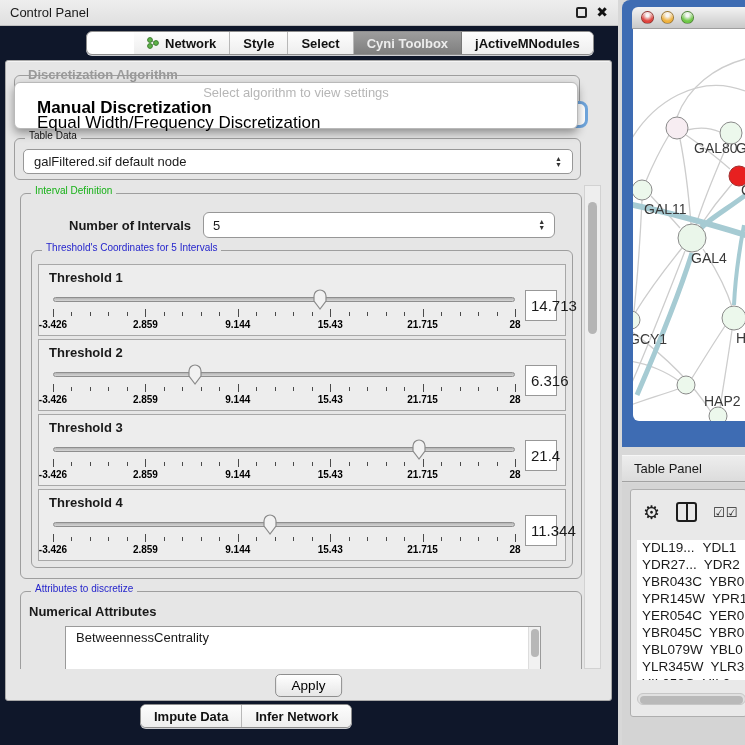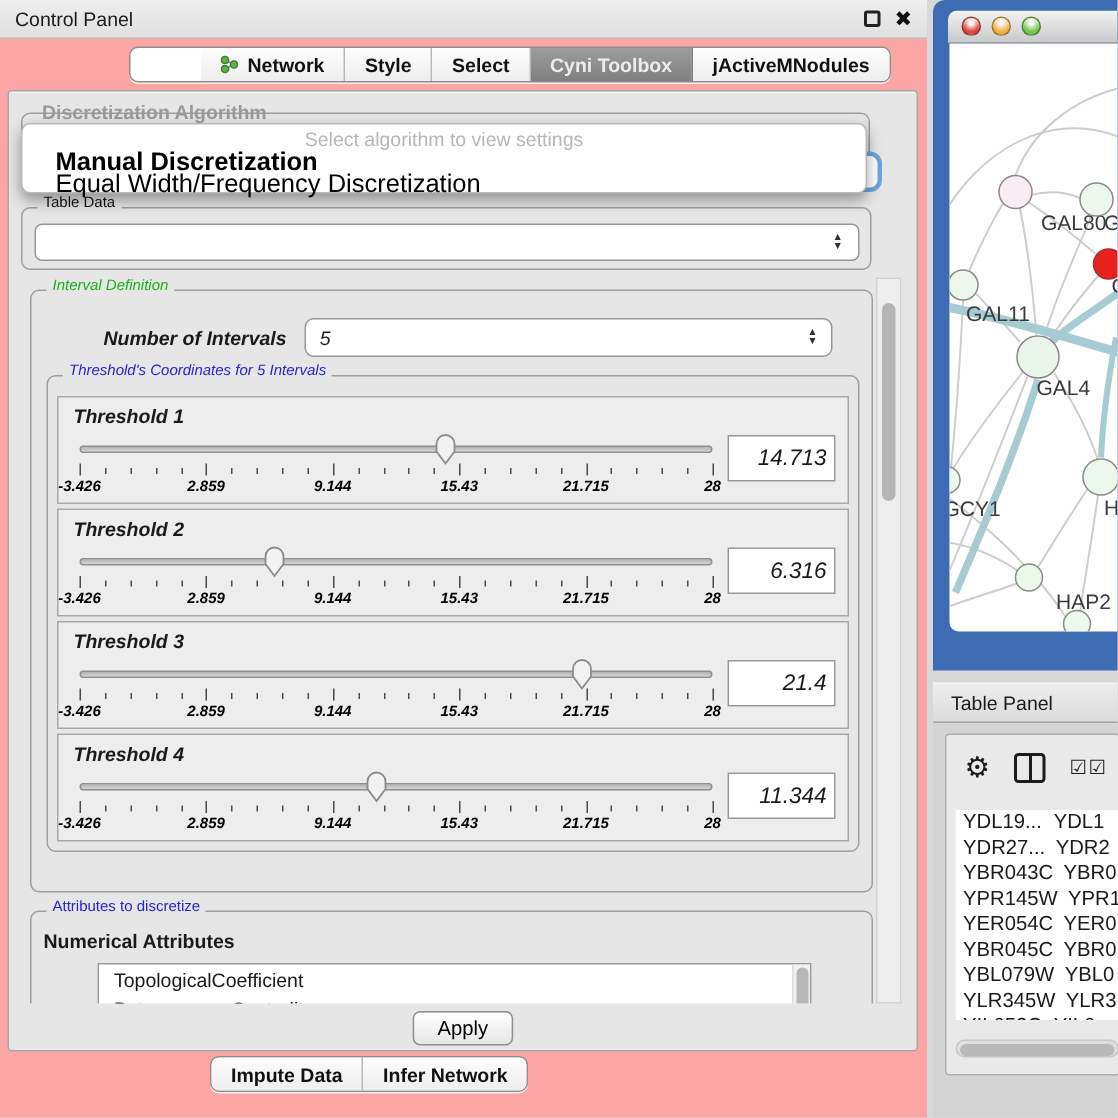--- a/index.html
+++ b/index.html
@@ -1,20 +1,20 @@
 <!DOCTYPE html>
 <html><head>
 <meta charset="utf-8">
 <style>
   * { margin:0; padding:0; box-sizing:border-box; }
   html,body { width:745px; height:745px; overflow:hidden; background:#d8d8d8;
     font-family:"Liberation Sans","DejaVu Sans",sans-serif; font-size:13px; color:#1a1a1a; }
 
   
-  .cp { position:absolute; left:0; top:0; width:618px; height:745px; background:#fca5a5; }
+  .cp { position:absolute; left:0; top:0; width:618px; height:745px; background:#0f172a; }
   .cp-titlebar { position:absolute; left:0; top:0; width:100%; height:26px;
     background:linear-gradient(#eeeeee,#e0e0e0); border-bottom:1px solid #c0c0c0;
     display:flex; align-items:center; padding:0 10px; }
   .cp-title { font-size:13px; }
   .cp-tb-icons { margin-left:auto; display:flex; gap:9px; align-items:center; }
   .icon-float { width:11px; height:11px; border:2px solid #222; border-radius:2px; }
   .icon-close { font-size:14px; font-weight:bold; color:#111; line-height:11px; }
 
   .seg { display:flex; height:24px; border:1px solid #8d8d8d; border-radius:6px; overflow:hidden;
     background:#fff; box-shadow:0 1px 0 rgba(255,255,255,.8); }
@@ -44,41 +44,41 @@
   .algo-item { font-size:17px; line-height:15px; padding-left:3px; color:#000;margin-left:19px; }
   .algo-item.bold { font-weight:bold; }
 
   .td-group { position:absolute; left:8px; top:77px; width:567px; height:42px; }
   .combo { position:absolute; left:8px; top:10px; width:550px; height:25px; background:#fff;
     border:1px solid #979797; border-radius:5px; display:flex; align-items:center; padding:0 10px; }
   .combo .arrows, .spin .arrows { margin-left:auto; display:flex; flex-direction:column; line-height:6px;
     font-size:7px; color:#333; }
 
   .viewport { position:absolute; left:8px; top:124px; width:572px; height:484px; overflow:hidden; }
-  .interval-group { margin:8px 4px 0 6px; padding-bottom:24px;font-style:italic; }
+  .interval-group { margin:8px 4px 0 6px; padding-bottom:8px; }
   .num-row { display:flex; align-items:center; margin:18px 12px 8px 48px; gap:12px; }
   .num-label { font-weight:bold; font-size:13px; }
   .spin { flex:1; max-width:352px; height:26px; background:#fff; border:1px solid #979797; border-radius:6px;
     display:flex; align-items:center; padding:0 9px; }
 
   .thr-group { margin:12px 8px 2px 10px; padding:13px 6px 6px; }
   .thr-list { display:flex; flex-direction:column; gap:3px; }
   .thr-panel { border:1px solid #a8a8a8; background:#ededed; padding:5px 8px 3px 10px; }
   .t-label { font-weight:bold; font-size:13px; margin-bottom:1px; }
   .t-row { display:flex; align-items:flex-start; }
   .slider-wrap { flex:1; position:relative; height:44px; margin:2px 8px 0 2px; }
   .track { position:absolute; left:2px; right:2px; top:9px; height:5px; border:1px solid #8e8e8e;
     border-radius:3px; background:linear-gradient(#b3b3b3,#d6d6d6); }
   .thumb { position:absolute; top:1px; margin-left:-8px; width:16px; height:21px; }
   .ticks { position:absolute; left:2px; right:2px; top:21px; height:9px; }
   .tick { position:absolute; width:1px; height:4px; top:3px; background:#4a4a4a; }
   .tick.major { height:8px; top:0; }
   .tick-labels { position:absolute; left:2px; right:2px; top:31px; height:12px; }
   .tick-labels span { position:absolute; transform:translateX(-50%); font-size:10px; font-weight:bold; color:#000; white-space:nowrap; }
-  .t-value { width:72px; height:31px; margin-top:4px; background:#fff; border:1px solid #989898;
+  .t-value { width:32px; height:31px; margin-top:4px; background:#fff; border:1px solid #989898;
     text-align:right; padding:0 5px; line-height:29px; font-size:15px; }
 
   .attr-group { margin:12px 4px 0 6px; padding:12px 0 10px 0; }
   .attr-title { font-weight:bold; font-size:13px; margin:0 0 7px 8px; }
   .attr-list { margin:0 40px 0 44px; background:#fff; border:1px solid #9a9a9a; height:56px;
     position:relative; overflow:hidden; padding:2px 0 0 10px; }
   .attr-item { font-size:13px; line-height:18.5px; }
   .list-scroll { position:absolute; right:0; top:0; bottom:0; width:12px; background:#f1f1f1; border-left:1px solid #ddd; }
   .list-thumb { position:absolute; left:2px; top:2px; width:8px; height:28px; background:#b7b7b7; border-radius:4px; }
 
@@ -175,20 +175,21 @@
 
     <div class="algo-popup">
       <div class="algo-hint">Select algorithm to view settings</div>
       <div class="algo-item bold">Manual Discretization</div>
       <div class="algo-item">Equal Width/Frequency Discretization</div>
     </div>
 
     <div class="groupbox td-group">
       <span class="glabel black">Table Data</span>
       <div class="combo">
+        <span>galFiltered.sif default node</span>
         <span class="arrows">
             <span>▲</span>
             <span>▼</span>
           </span>
       </div>
     </div>
 
     <div class="viewport">
       <div class="groupbox interval-group">
         <span class="glabel green">Interval Definition</span>
@@ -410,21 +411,20 @@
   </div>
 </div>
         </div>
       </div>
 
       <div class="groupbox attr-group">
         <span class="glabel blue">Attributes to discretize</span>
         <div class="attr-title">Numerical Attributes</div>
         <div class="attr-list">
           <div>
-              <div class="attr-item">TopologicalCoefficient</div>
               <div class="attr-item">BetweennessCentrality</div>
             </div>
           <div class="list-scroll">
               <div class="list-thumb"></div>
             </div>
         </div>
       </div>
     </div>
 
     <div class="main-scroll">

